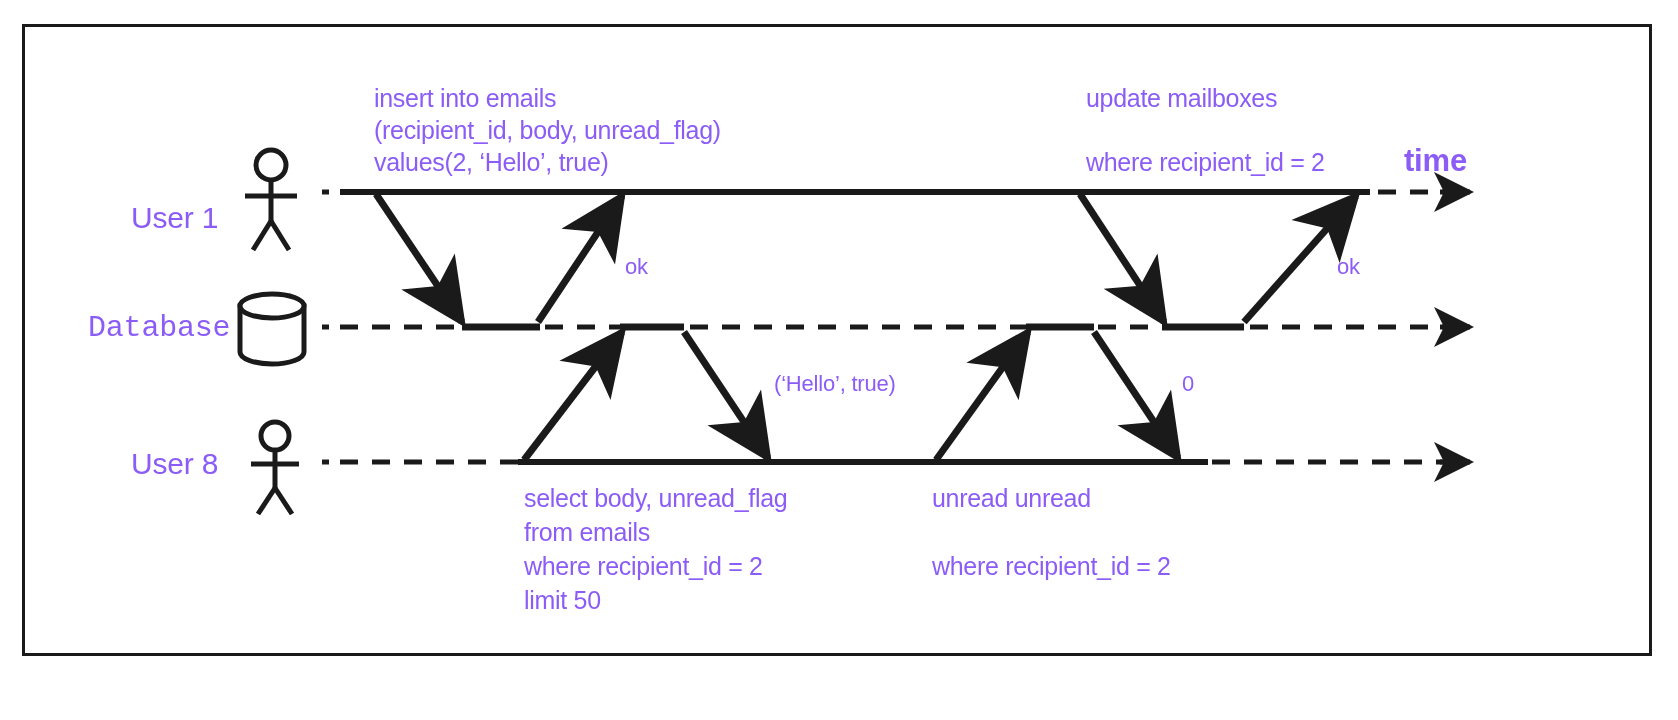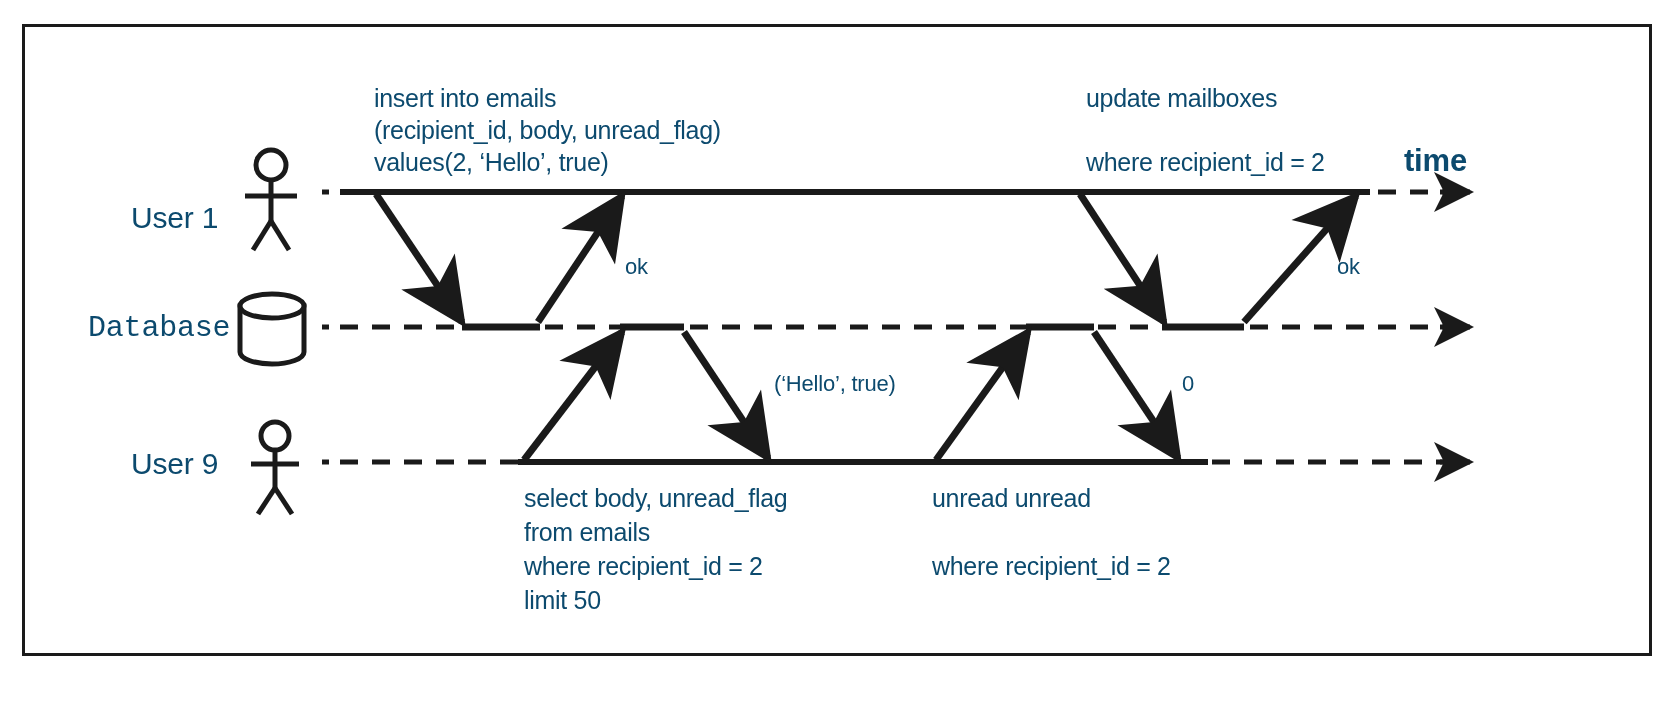--- a/index.html
+++ b/index.html
@@ -29,21 +29,21 @@
   }
   svg.diagram {
     position: absolute;
     left: 0;
     top: 0;
     width: 1678px;
     height: 720px;
   }
   .lbl {
     position: absolute;
-    color: #0c4a6e;
+    color: #8b5cf6;
     font-family: "Liberation Sans", sans-serif;
     white-space: pre;
     line-height: 1.30;
   }
   .actor-name {
     font-size: 30px;
     letter-spacing: -0.2px;
   }
   .sql {
     font-size: 25px;
@@ -165,21 +165,21 @@
       <line x1="251" y1="464" x2="299" y2="464" stroke="#1a1a1a" stroke-width="5"></line>
       <line x1="275" y1="488" x2="258" y2="514" stroke="#1a1a1a" stroke-width="5"></line>
       <line x1="275" y1="488" x2="292" y2="514" stroke="#1a1a1a" stroke-width="5"></line>
     </g>
   </svg>
 
   <div class="lbl actor-name" style="left:131px; top:174px;margin-top:24px;">User 1</div>
 
   <div class="lbl actor-name" style="left:88px; top:309px;font-family:Liberation Mono, monospace;">Database</div>
 
-  <div class="lbl actor-name" style="left:131px; top:444px;">User 9</div>
+  <div class="lbl actor-name" style="left:131px; top:444px;">User 8</div>
 
   <div class="lbl time-lbl" style="left:1404px; top:141px;">time</div>
 
   <div class="lbl sql" style="left:374px; top:82px;">insert into emails</div>
   <div class="lbl sql" style="left:374px; top:114px;">(recipient_id, body, unread_flag)</div>
   <div class="lbl sql" style="left:374px; top:146px;">values(2, ‘Hello’, true)</div>
 
   <div class="lbl sql" style="left:1086px; top:82px;">update mailboxes</div>
   <div class="lbl sql" style="left:1086px; top:146px;">where recipient_id = 2</div>
 

